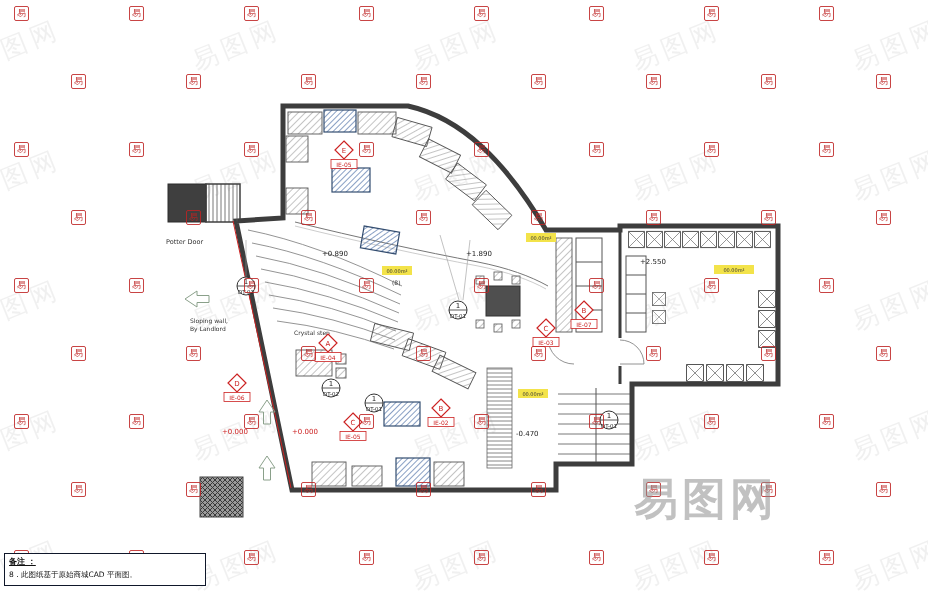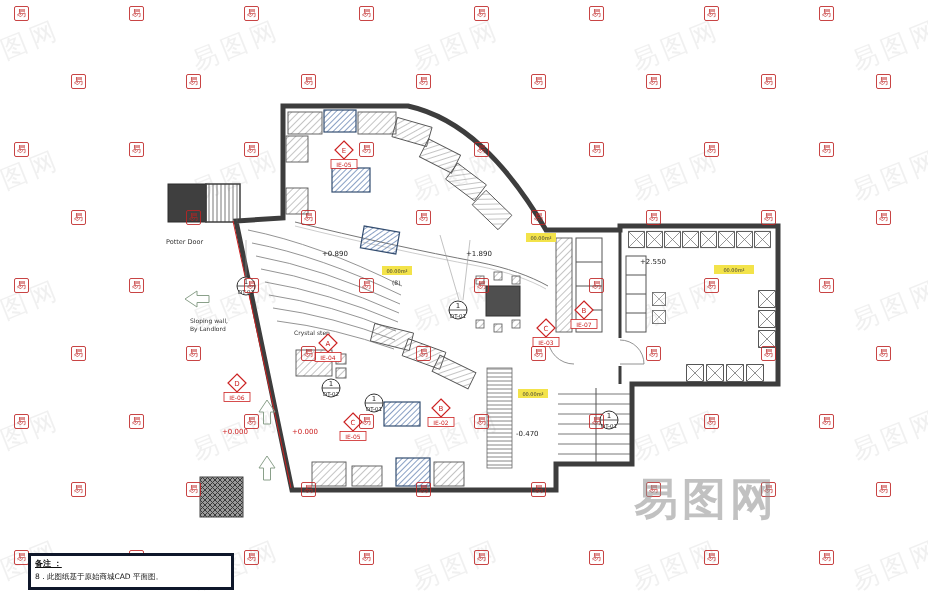--- a/index.html
+++ b/index.html
@@ -11,21 +11,21 @@
                 letter-spacing:5px;white-space:nowrap;}
   #wm-grid{position:absolute;left:0;top:0;width:100%;height:100%;z-index:3;pointer-events:none;}
   .wm-box{position:absolute;width:13px;height:13px;border:1px solid rgba(190,35,35,.85);border-radius:2px;
           color:rgba(190,35,35,.92);font-size:9px;line-height:13px;text-align:center;}
   .big-watermark{position:absolute;left:634px;top:470px;z-index:4;font-size:44px;color:#8f8f8f;
                  opacity:.55;letter-spacing:4px;font-weight:bold;}
   
   #plan{position:absolute;left:0;top:0;z-index:2;}
   
   .notes{position:absolute;left:4px;top:553px;width:192px;z-index:5;background:#fff;
-         border:3px solid #0f172a;padding:2px 4px 4px 4px;font-size:7.5px;color:#111;line-height:1.55;margin-left:24px;}
+         border:1px solid #0f172a;padding:2px 4px 4px 4px;font-size:7.5px;color:#111;line-height:1.55;}
   .notes-title{font-weight:bold;text-decoration:underline;font-size:8px;margin-bottom:1px;}
 </style>
 </head>
 <body>
 
 <div class="stage">
 
   <div id="wm-diag">
       <div class="wm-diag-text" style="left: -30px; top: 28px;">易图网</div>
       <div class="wm-diag-text" style="left: 190px; top: 28px;">易图网</div>

